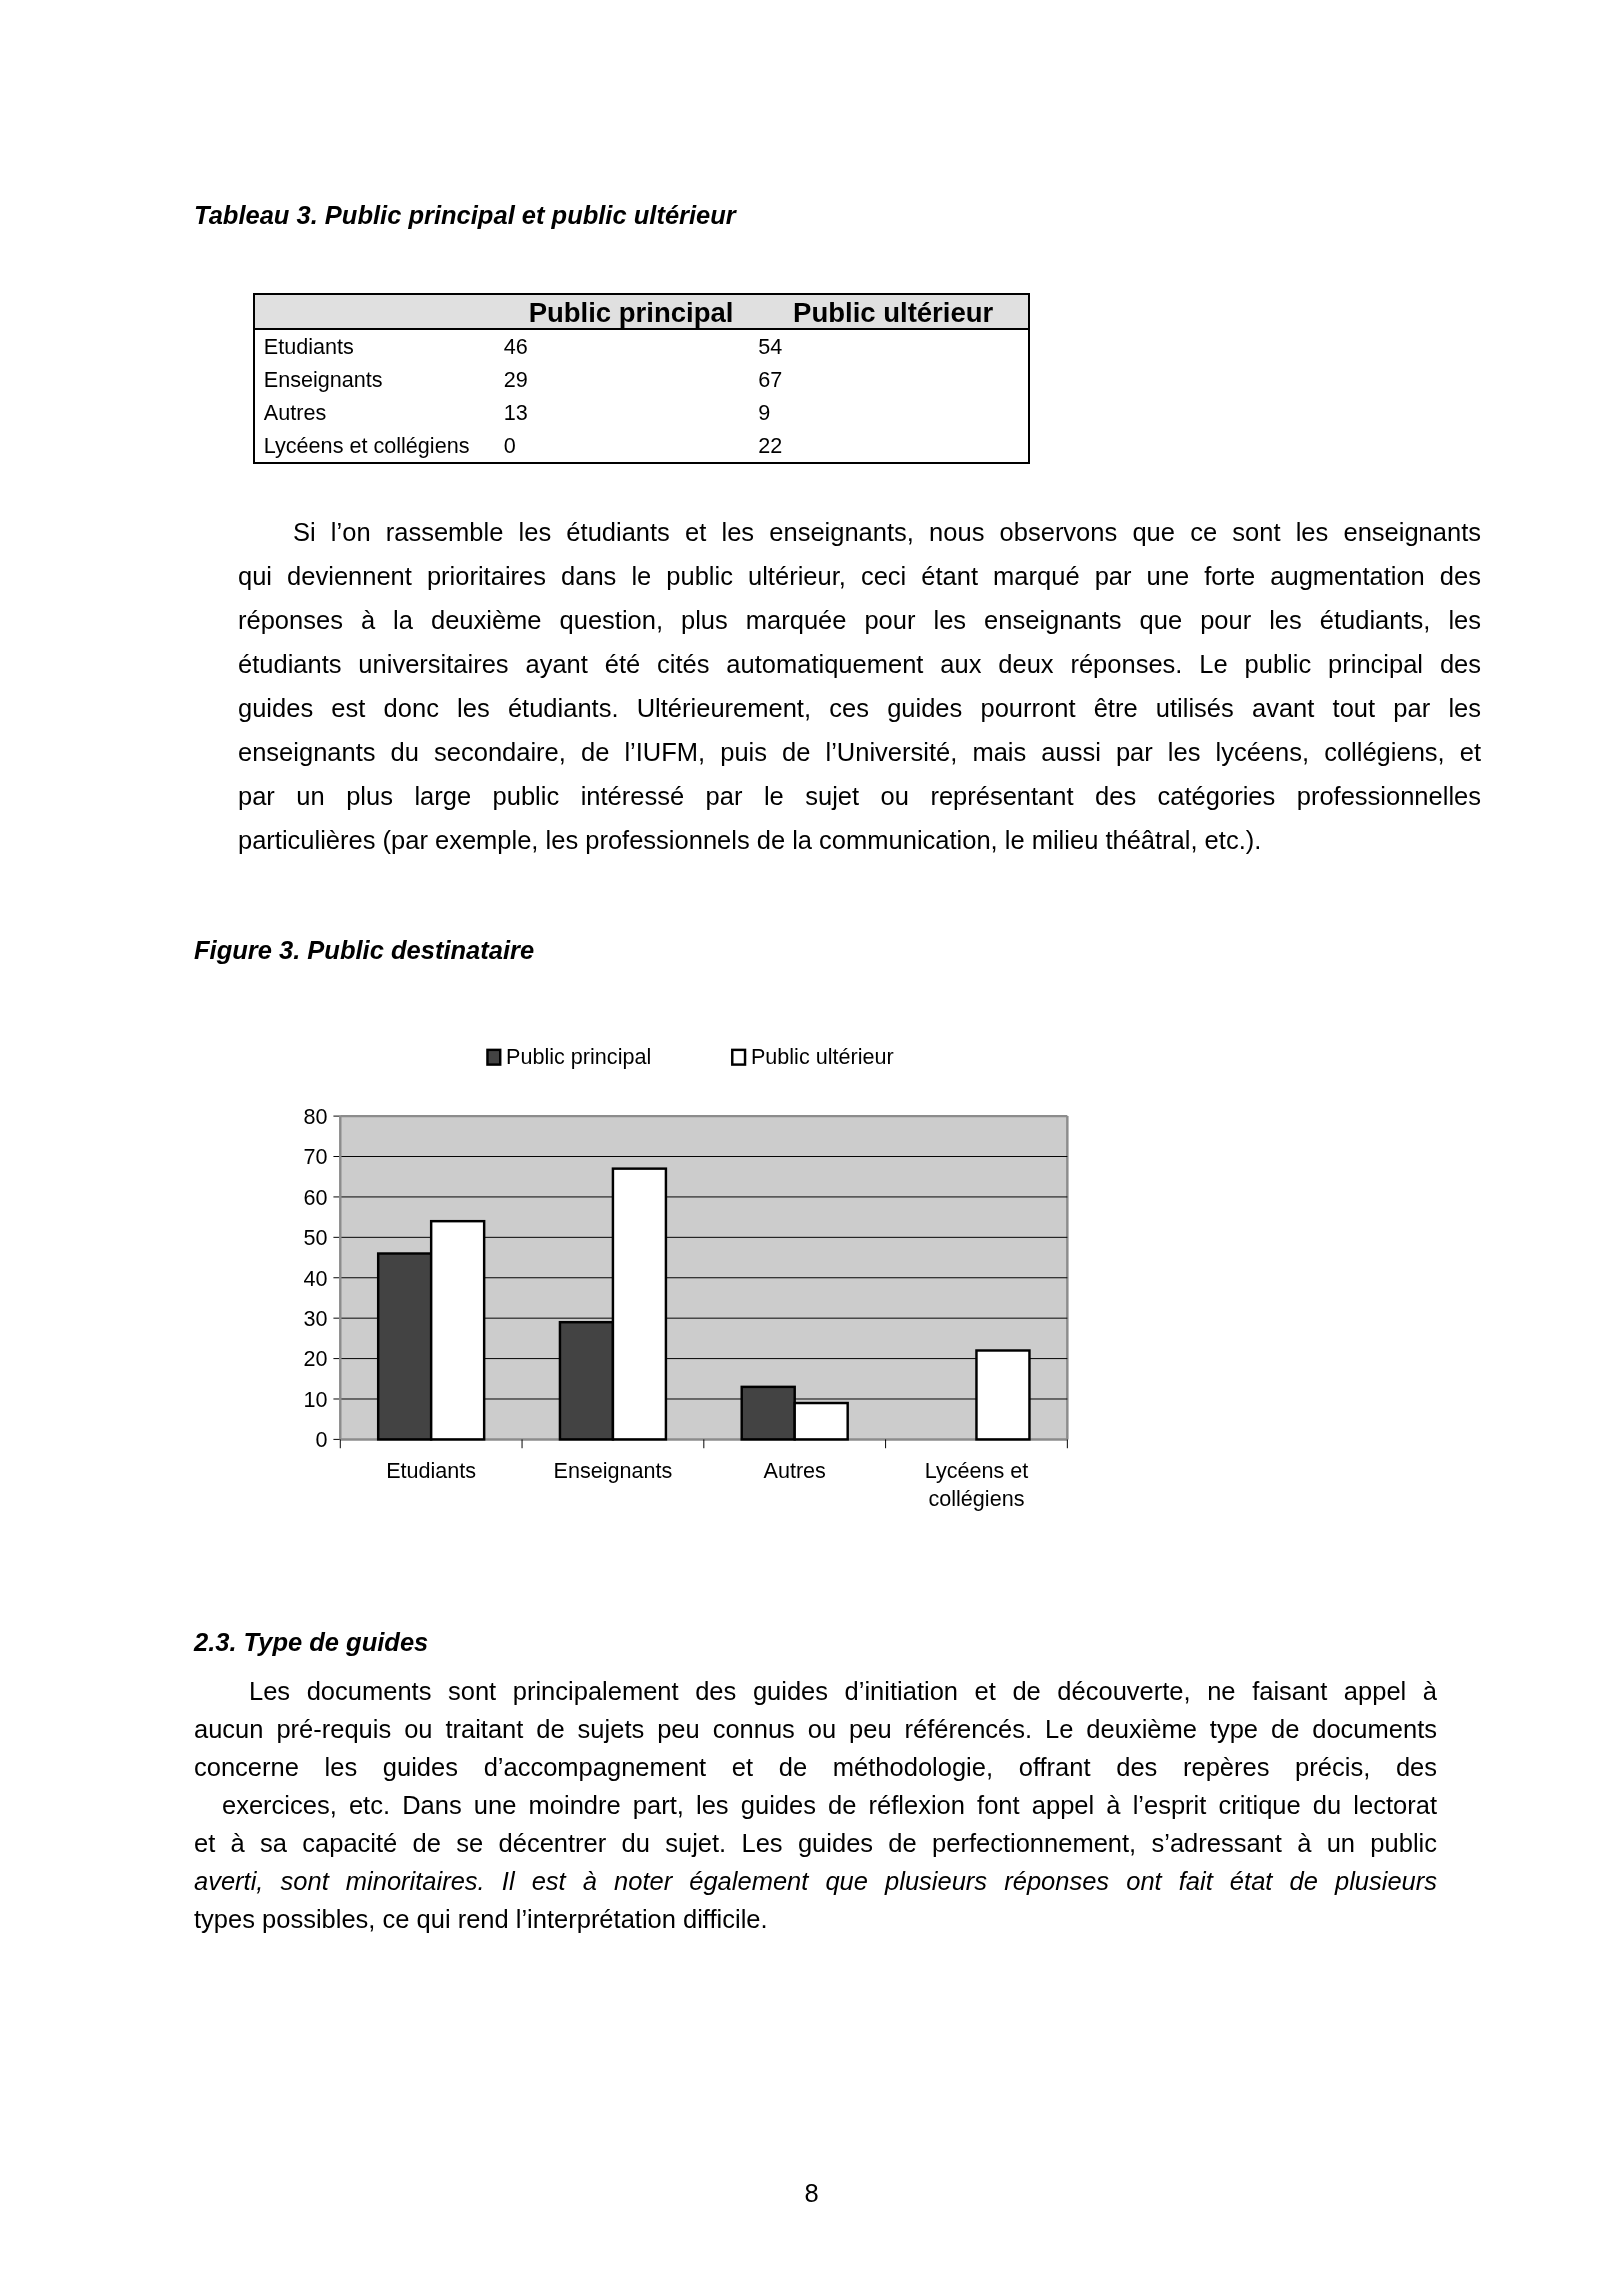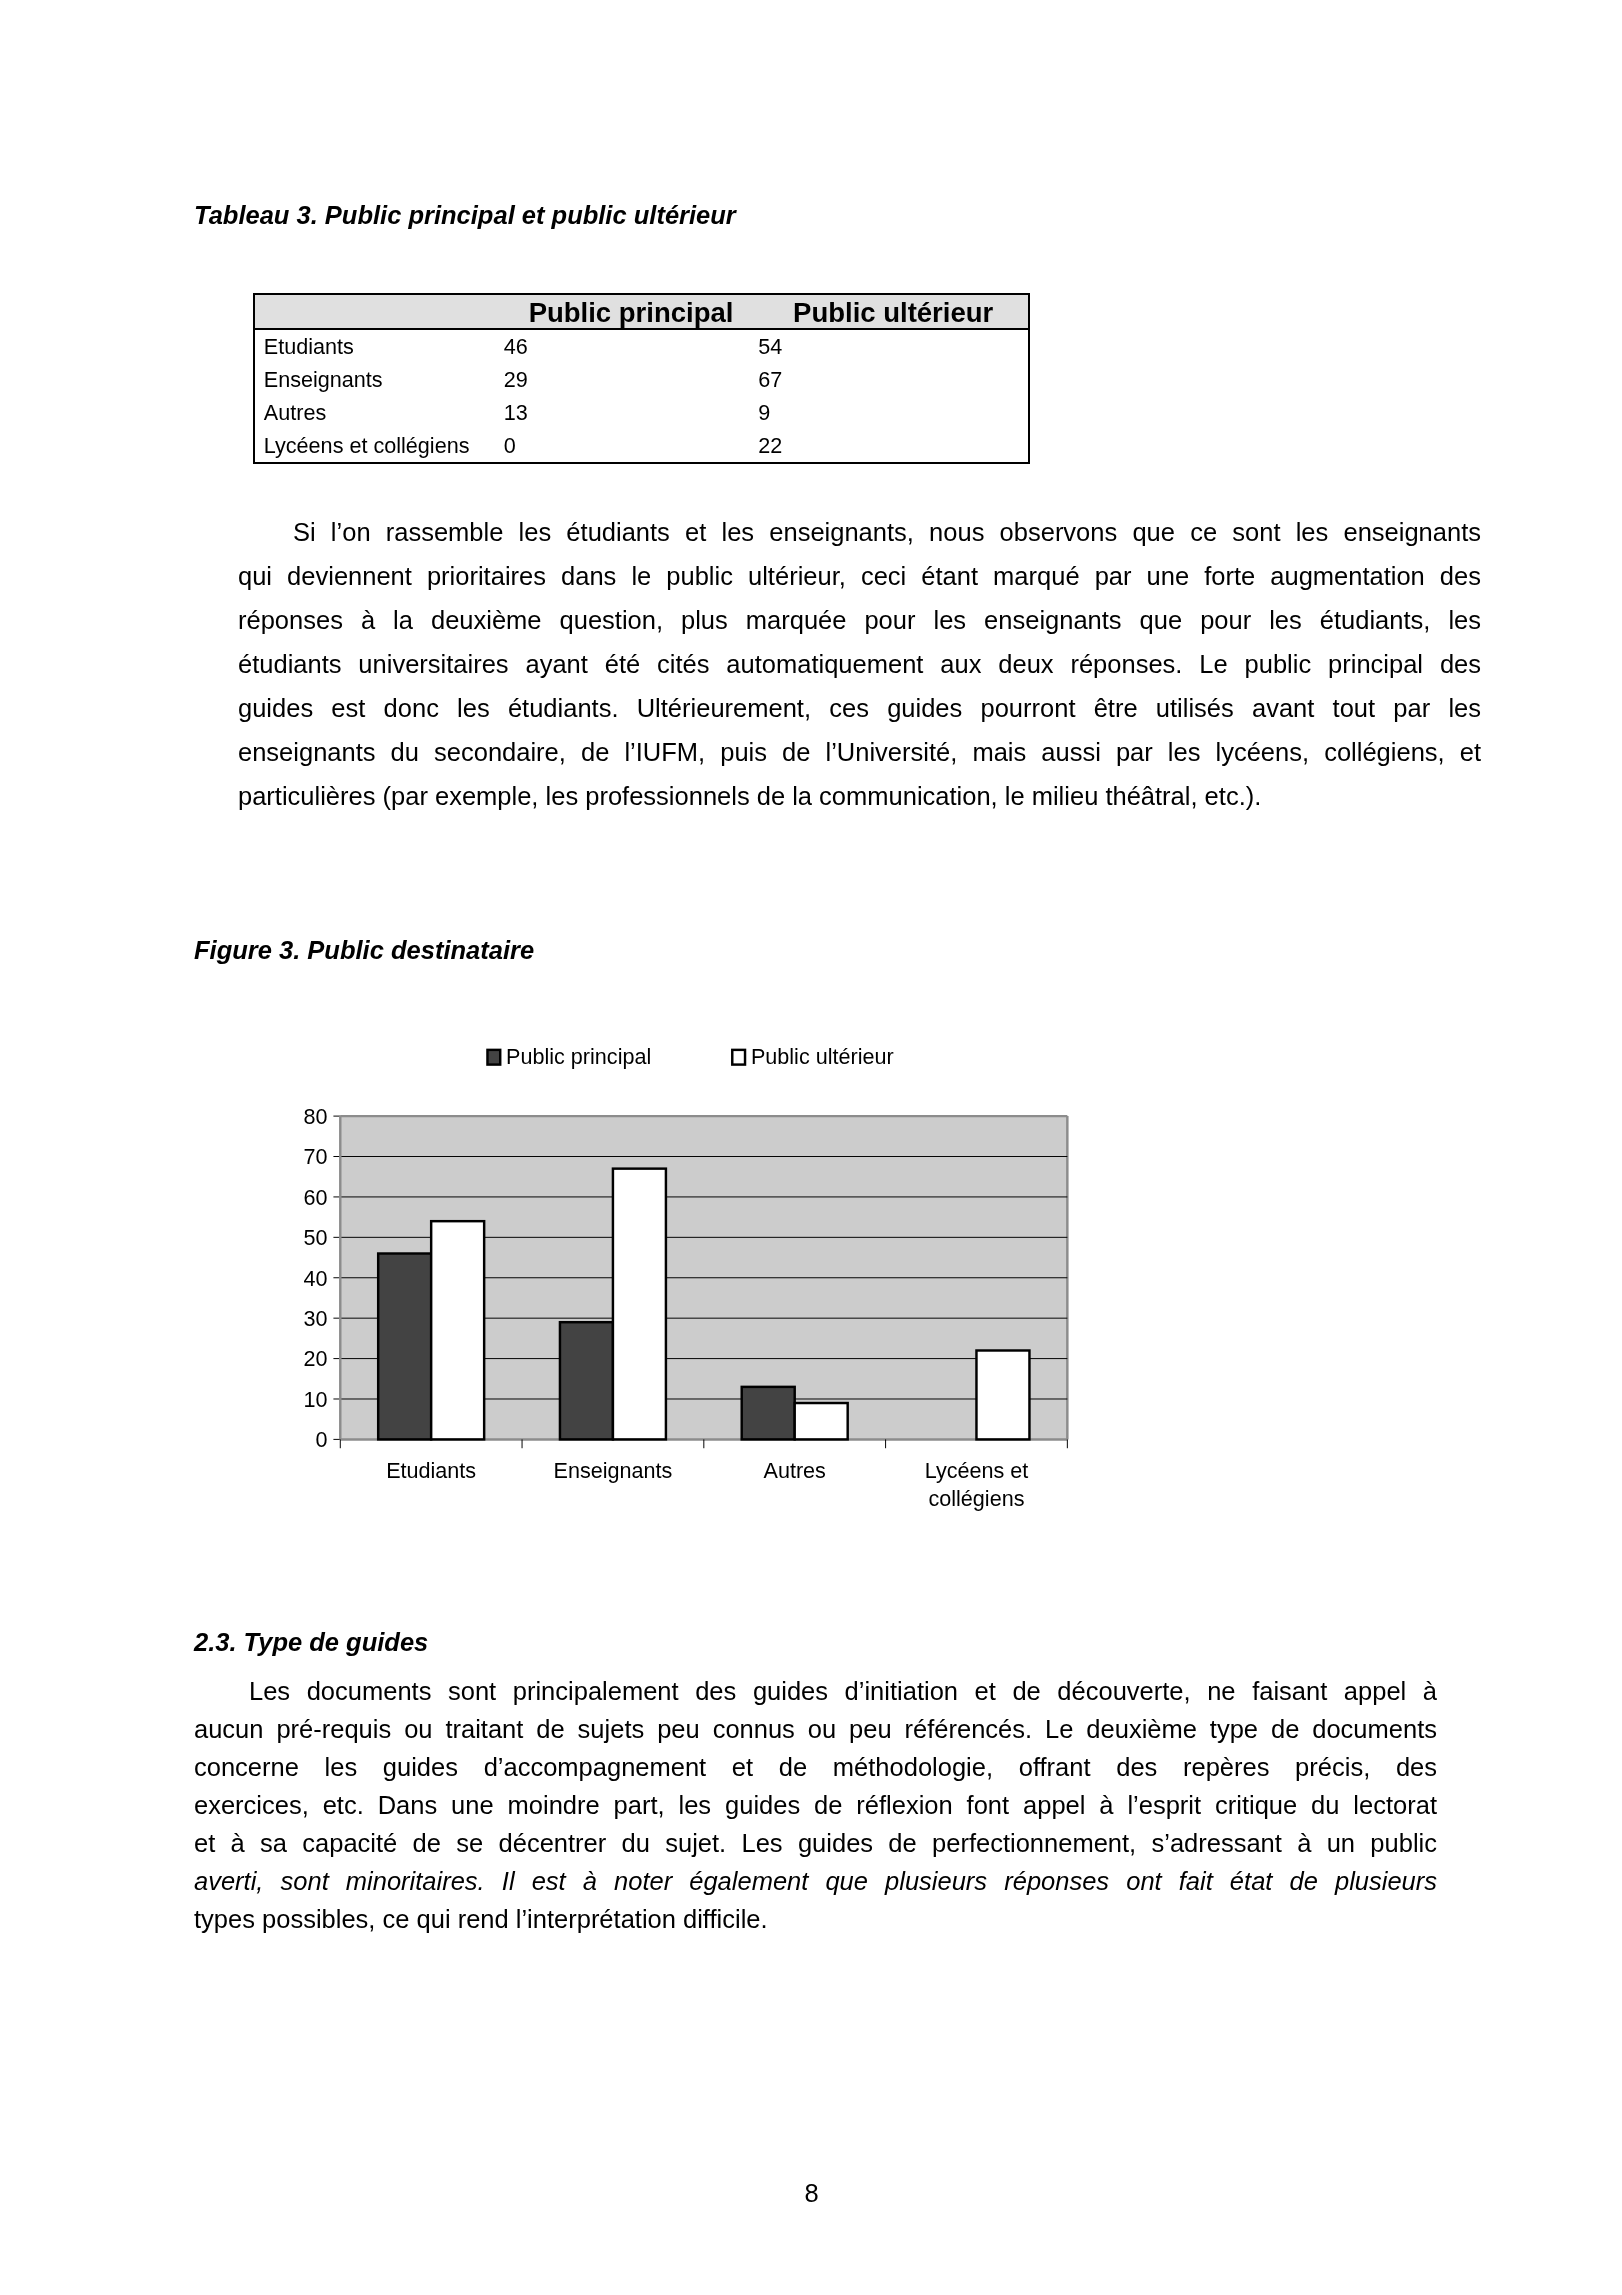--- a/index.html
+++ b/index.html
@@ -77,20 +77,21 @@
   </tbody>
 </table>
 
 <div class="abs para" style="top:510px;margin-left:44px;">
   <div style="text-align-last: justify;"><span class="indent"></span><span>Si l’on rassemble les étudiants et les enseignants, nous observons que ce sont les enseignants</span></div>
   <div style="text-align-last: justify;">qui deviennent prioritaires dans le public ultérieur, ceci étant marqué par une forte augmentation des</div>
   <div style="text-align-last: justify;">réponses à la deuxième question, plus marquée pour les enseignants que pour les étudiants, les</div>
   <div style="text-align-last: justify;">étudiants universitaires ayant été cités automatiquement aux deux réponses. Le public principal des</div>
   <div style="text-align-last: justify;">guides est donc les étudiants. Ultérieurement, ces guides pourront être utilisés avant tout par les</div>
   <div style="text-align-last: justify;">enseignants du secondaire, de l’IUFM, puis de l’Université, mais aussi par les lycéens, collégiens, et</div>
+  <div style="text-align-last: justify;">par un plus large public intéressé par le sujet ou représentant des catégories professionnelles</div>
   <div style="text-align:left">particulières (par exemple, les professionnels de la communication, le milieu théâtral, etc.).</div>
 </div>
 
 <div class="abs heading" style="left:194px; top:936px;">Figure 3. Public destinataire</div>
 
 <svg id="chart" class="abs" xmlns="http://www.w3.org/2000/svg" viewBox="0 0 3307 4678" width="1623" height="2295">
     <rect x="693" y="2275" width="1482" height="659" fill="#cccccc" stroke="none"></rect>
     <line x1="693" y1="2275" x2="2175" y2="2275" stroke="#8c8c8c" stroke-width="5"></line>
     <line x1="2175" y1="2275" x2="2175" y2="2934" stroke="#8c8c8c" stroke-width="5"></line>
     <line x1="679" y1="2934" x2="693" y2="2934" stroke="#000" stroke-width="2"></line>
@@ -142,20 +143,20 @@
     <rect x="1492" y="2140" width="26" height="30" fill="#ffffff" stroke="#000" stroke-width="5"></rect>
     <text x="1530" y="2168" font-size="44" fill="#000">Public ultérieur</text>
   </svg>
 
 <div class="abs heading" style="left:194px; top:1628px;">2.3. Type de guides</div>
 
 <div class="abs para" style="top:1672px; line-height:38px;">
   <div style="text-align-last: justify;"><span class="indent"></span><span>Les documents sont principalement des guides d’initiation et de découverte, ne faisant appel à</span></div>
   <div style="text-align-last: justify;">aucun pré-requis ou traitant de sujets peu connus ou peu référencés. Le deuxième type de documents</div>
   <div style="text-align-last: justify;">concerne les guides d’accompagnement et de méthodologie, offrant des repères précis, des</div>
-  <div style="text-align-last: justify;">exercices, etc. Dans une moindre part, les guides de réflexion font appel à l’esprit critique du lectorat</div>
+  <div style="text-align-last: justify; margin-left: 28px;">exercices, etc. Dans une moindre part, les guides de réflexion font appel à l’esprit critique du lectorat</div>
   <div style="text-align-last: justify;">et à sa capacité de se décentrer du sujet. Les guides de perfectionnement, s’adressant à un public</div>
   <div style="text-align-last: justify; font-style: italic;">averti, sont minoritaires. Il est à noter également que plusieurs réponses ont fait état de plusieurs</div>
   <div style="text-align:left">types possibles, ce qui rend l’interprétation difficile.</div>
 </div>
 
 <div class="abs pageno">8</div>
 
 
 </body></html>

